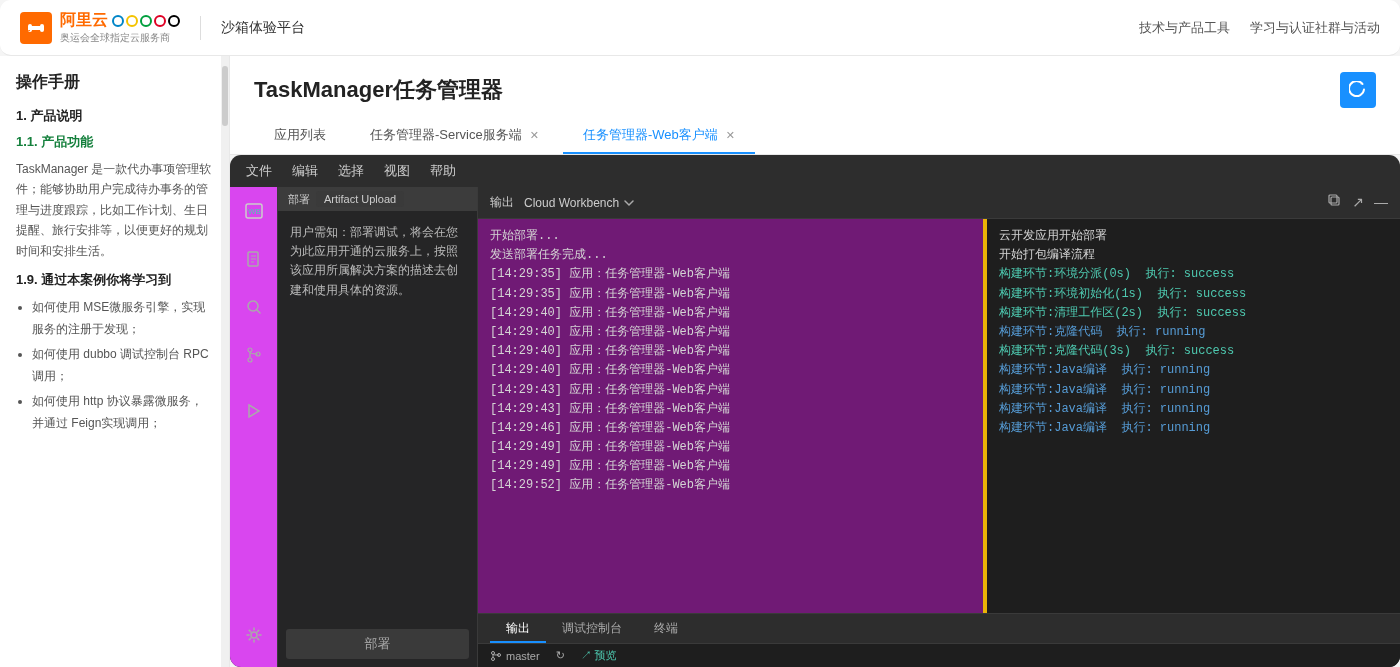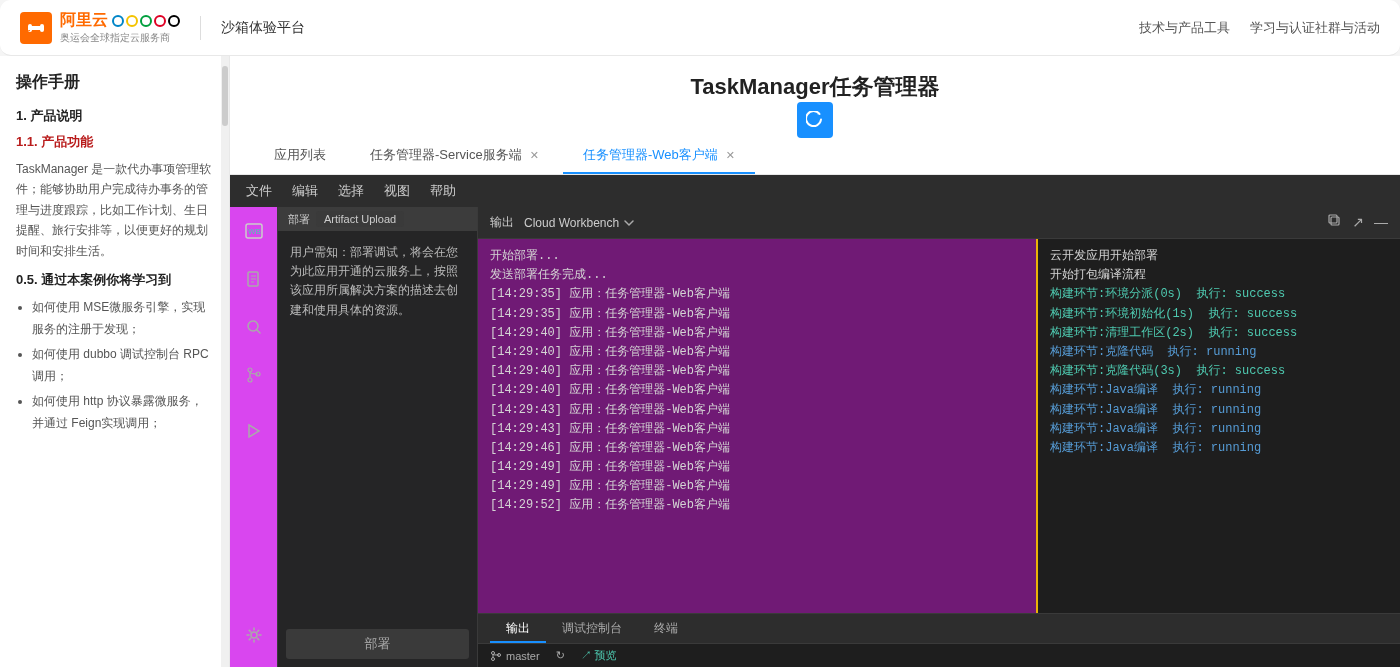--- a/index.html
+++ b/index.html
@@ -73,21 +73,21 @@
     .sidebar-section-title {
       font-size: 13px;
       font-weight: bold;
       color: #222;
       margin-bottom: 8px;
       margin-top: 10px;
     }
     .sidebar-subsection-title {
       font-size: 13px;
       font-weight: bold;
-      color: #b91c1c;
+      color: #15803d;
       margin-bottom: 8px;
       cursor: pointer;
     }
     .sidebar-text {
       font-size: 12px;
       color: #555;
       line-height: 1.7;
       margin-bottom: 10px;
     }
     .sidebar-section2-title {
@@ -117,22 +117,21 @@
     
     .main-header {
       background: #fff;
       padding: 16px 24px 0 24px;
       border-bottom: 1px solid #e8e8e8;
     }
     .main-header-top {
       display: flex;
       align-items: center;
       justify-content: space-between;
-      margin-bottom: 0;
-      flex-direction: column;
+      margin-bottom: 10px;
     }
     .main-title {
       font-size: 22px;
       font-weight: bold;
       color: #222;
     }
     .refresh-btn {
       width: 36px;
       height: 36px;
       background: #1890ff;
@@ -171,20 +170,21 @@
       cursor: pointer;
       margin-left: 2px;
     }
 
     
     .ide-area {
       flex: 1;
       display: flex;
       flex-direction: column;
       overflow: hidden;
+      border-radius: 11px;
     }
 
     
     .ide-toolbar {
       background: #2d2d2d;
       padding: 4px 16px;
       display: flex;
       align-items: center;
       gap: 20px;
       height: 32px;
@@ -327,23 +327,23 @@
       background: #701a75;
       padding: 8px 12px;
       overflow-y: auto;
       font-size: 12px;
       font-family: 'Consolas', 'Courier New', monospace;
       color: #d4d4d4;
       line-height: 1.6;
     }
 
     .right-log-panel {
-      width: 364px;
+      width: 417px;
       background: #1e1e1e;
-      border-left: 2px solid #eab308;
+      border-left: 4px solid #eab308;
       padding: 8px 12px;
       overflow-y: auto;
       font-size: 12px;
       font-family: 'Consolas', 'Courier New', monospace;
       color: #d4d4d4;
       line-height: 1.6;
     }
 
     .log-line { white-space: nowrap; }
     .log-success { color: #4ec9b0; }
@@ -457,21 +457,21 @@
   </div>
 </div>
 
 <div class="layout">
 
   <div class="sidebar">
     <h2>操作手册</h2>
     <div class="sidebar-section-title">1. 产品说明</div>
     <div class="sidebar-subsection-title">1.1. 产品功能</div>
     <div class="sidebar-text">TaskManager 是一款代办事项管理软件；能够协助用户完成待办事务的管理与进度跟踪，比如工作计划、生日提醒、旅行安排等，以便更好的规划时间和安排生活。</div>
-    <div class="sidebar-section2-title">0.5. 通过本案例你将学习到</div>
+    <div class="sidebar-section2-title">1.9. 通过本案例你将学习到</div>
     <ul class="sidebar-list">
       <li>如何使用 MSE微服务引擎，实现服务的注册于发现；</li>
       <li>如何使用 dubbo 调试控制台 RPC 调用；</li>
       <li>如何使用 http 协议暴露微服务，并通过 Feign实现调用；</li>
     </ul>
     <div class="sidebar-scroll-indicator">
       <div class="sidebar-scroll-thumb"></div>
     </div>
   </div>
 

